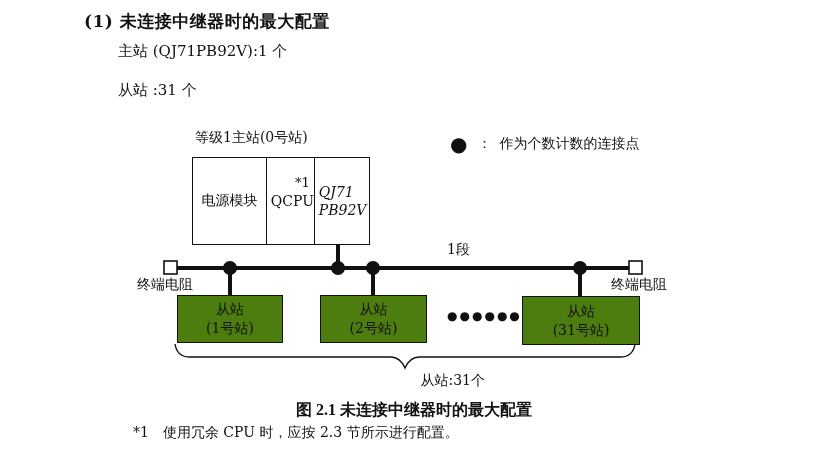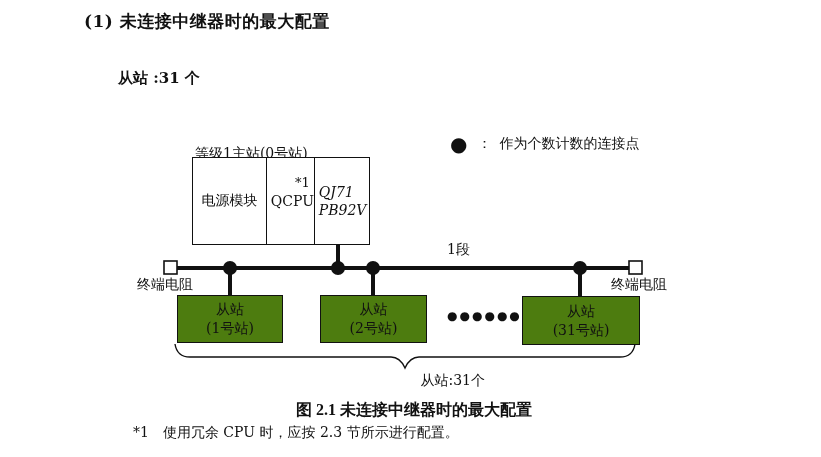--- a/index.html
+++ b/index.html
@@ -14,23 +14,23 @@
     overflow: hidden;
   }
   .abs { position: absolute; white-space: nowrap; }
   .heading {
     left: 84px; top: 10px;
     font-size: 17px; font-weight: bold;
     letter-spacing: 0.5px;
   }
   .spec-line { left: 118px; font-size: 15px; }
   .spec-line.l1 { top: 42px; }
-  .spec-line.l2 { top: 69px; font-weight: bold; }
+  .spec-line.l2 { top: 81px; }
 
-  .master-label { left: 195px; top: 145px; font-size: 14px; }
+  .master-label { left: 195px; top: 129px; font-size: 14px; }
 
   .module-box {
     position: absolute;
     left: 192px; top: 157px;
     width: 178px; height: 88px;
     border: 1px solid #111111;
     display: flex;
     background: #ffffff;
   }
   .module-cell {
@@ -74,20 +74,21 @@
   .footnote-marker { margin-right: 14px; }
 
   svg.overlay { position: absolute; left: 0; top: 0; pointer-events: none; }
 </style>
 </head>
 <body>
 
 <div class="page">
 
   <div class="abs heading">(1) 未连接中继器时的最大配置</div>
+  <div class="abs spec-line l1">主站 (QJ71PB92V):1 个</div>
   <div class="abs spec-line l2">从站 :31 个</div>
 
   <svg class="overlay" width="821" height="457" viewBox="0 0 821 457">
 
     <line x1="338" y1="245" x2="338" y2="268" stroke="#111111" stroke-width="4"></line>
 
     <line x1="177" y1="268" x2="630" y2="268" stroke="#111111" stroke-width="4"></line>
 
     <line x1="230" y1="268" x2="230" y2="295" stroke="#111111" stroke-width="4"></line>
     <line x1="373" y1="268" x2="373" y2="295" stroke="#111111" stroke-width="4"></line>

